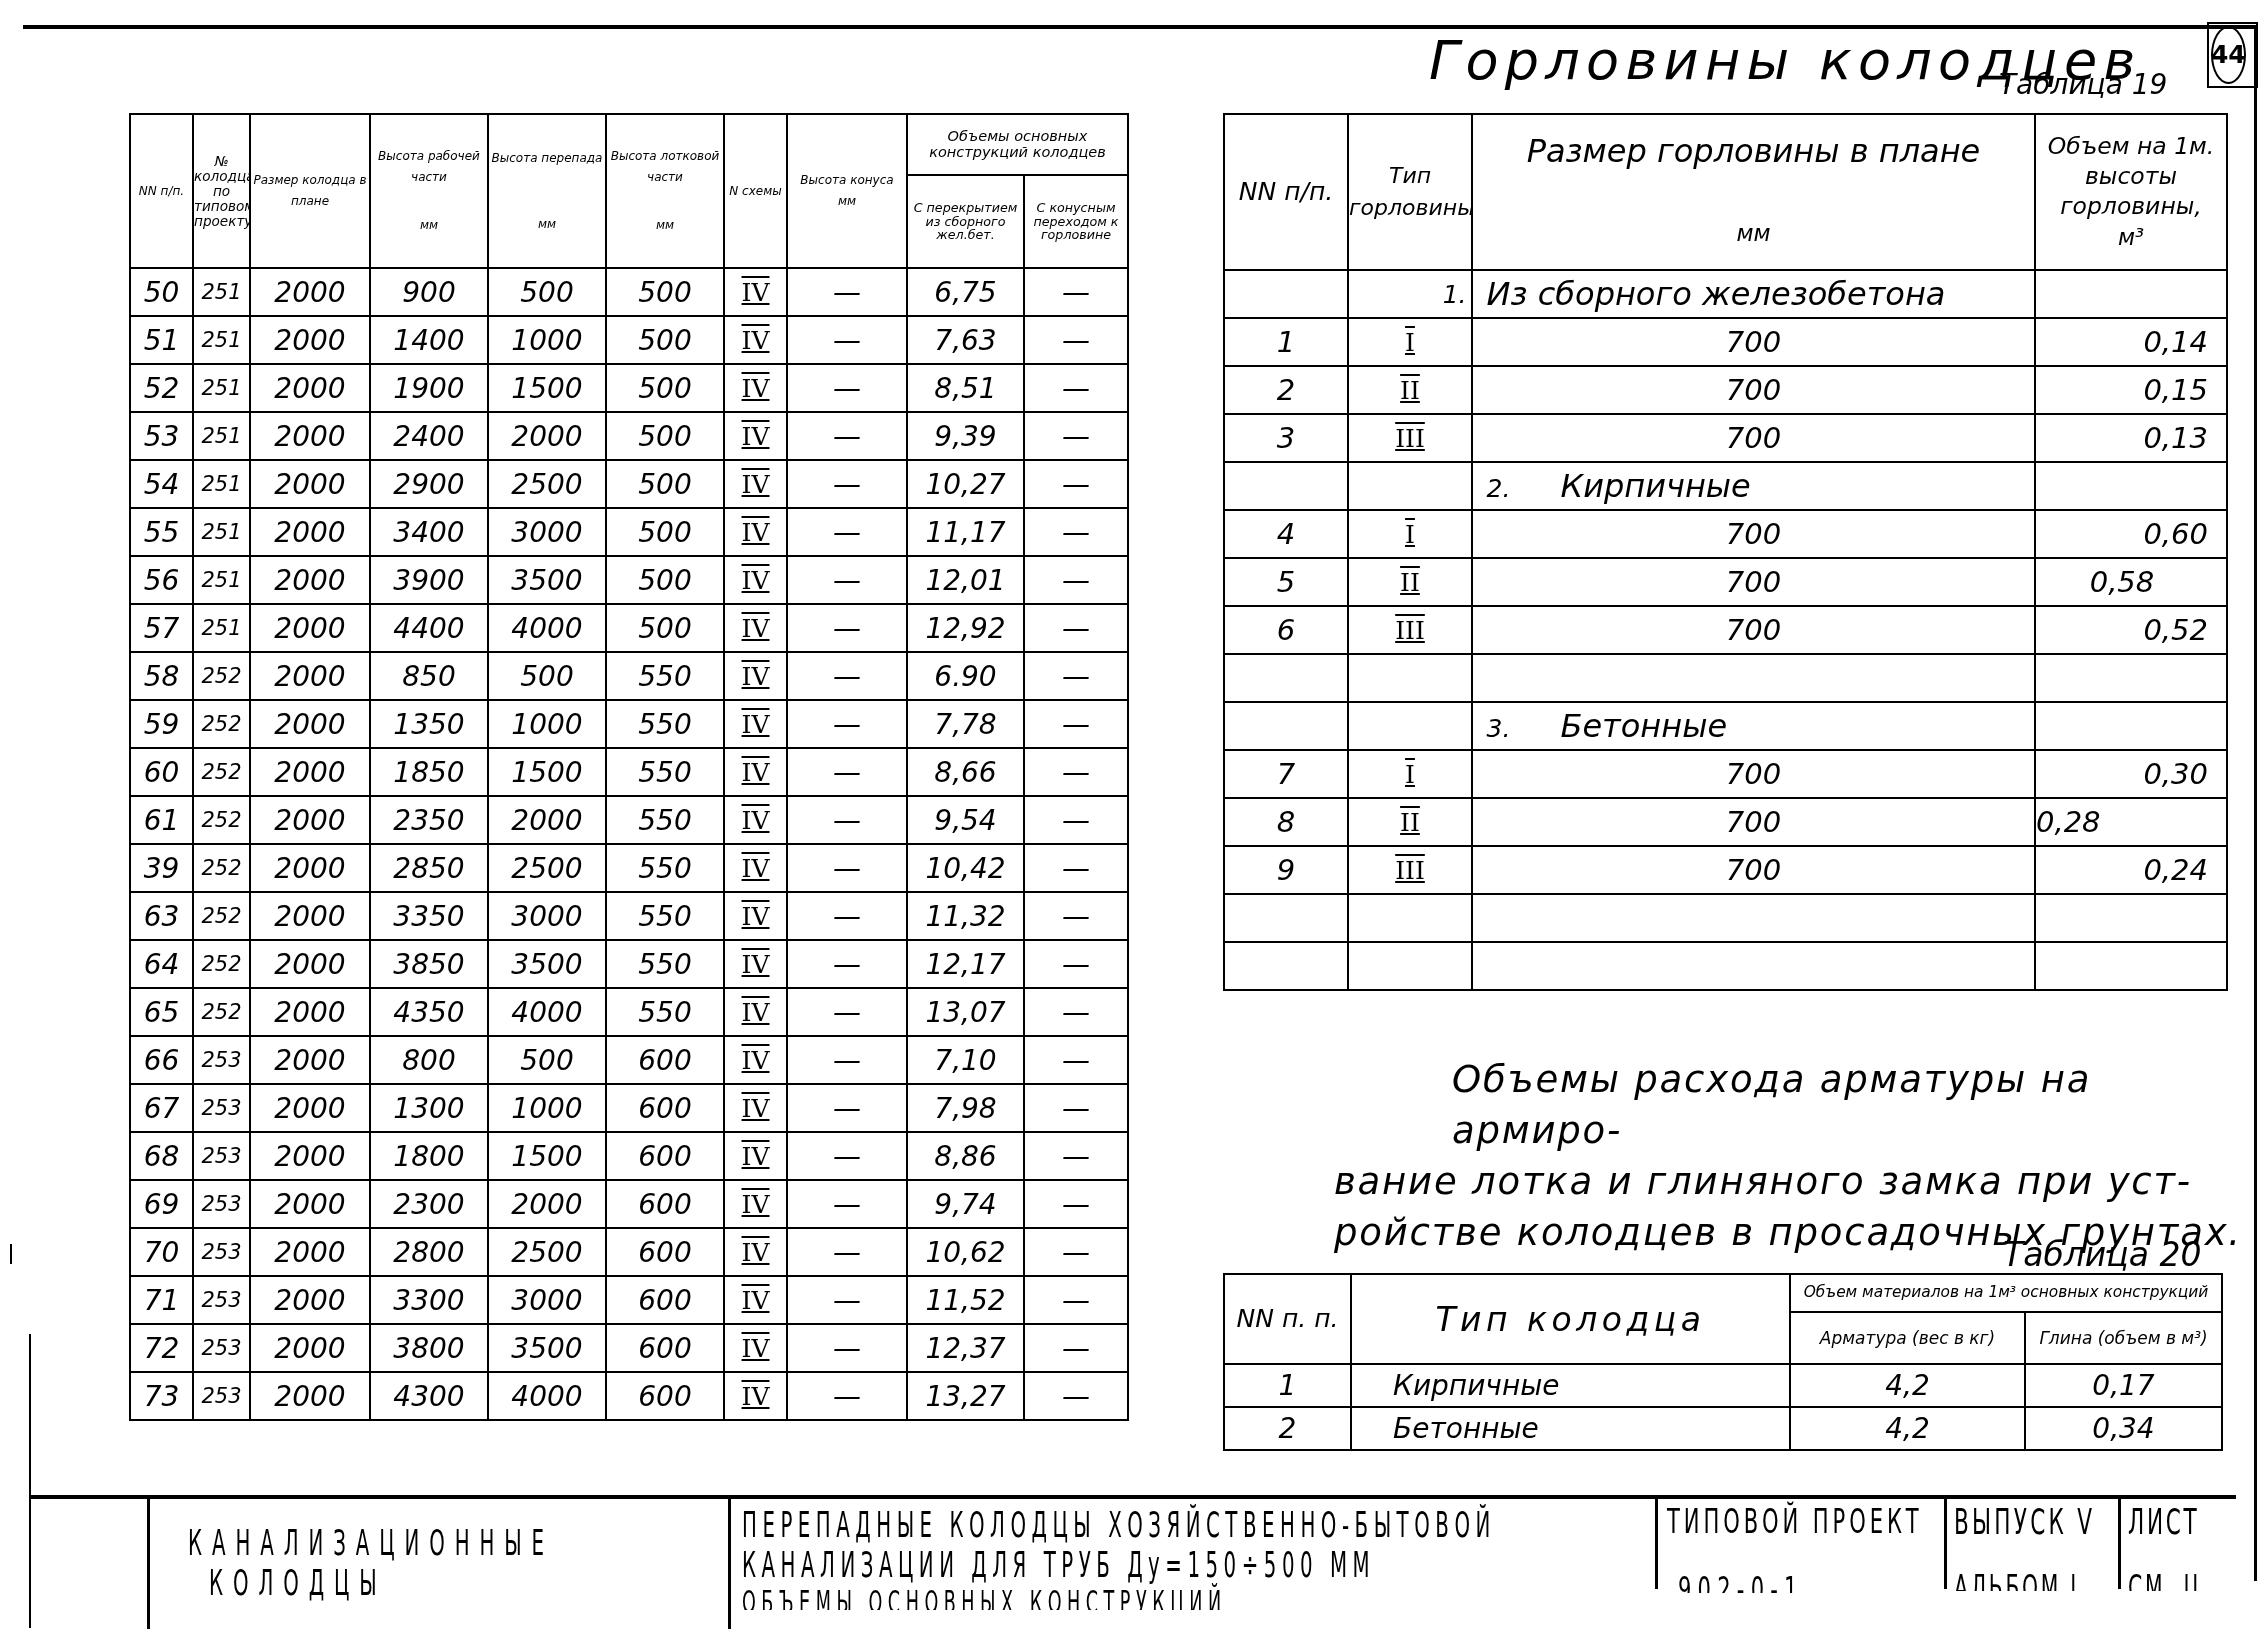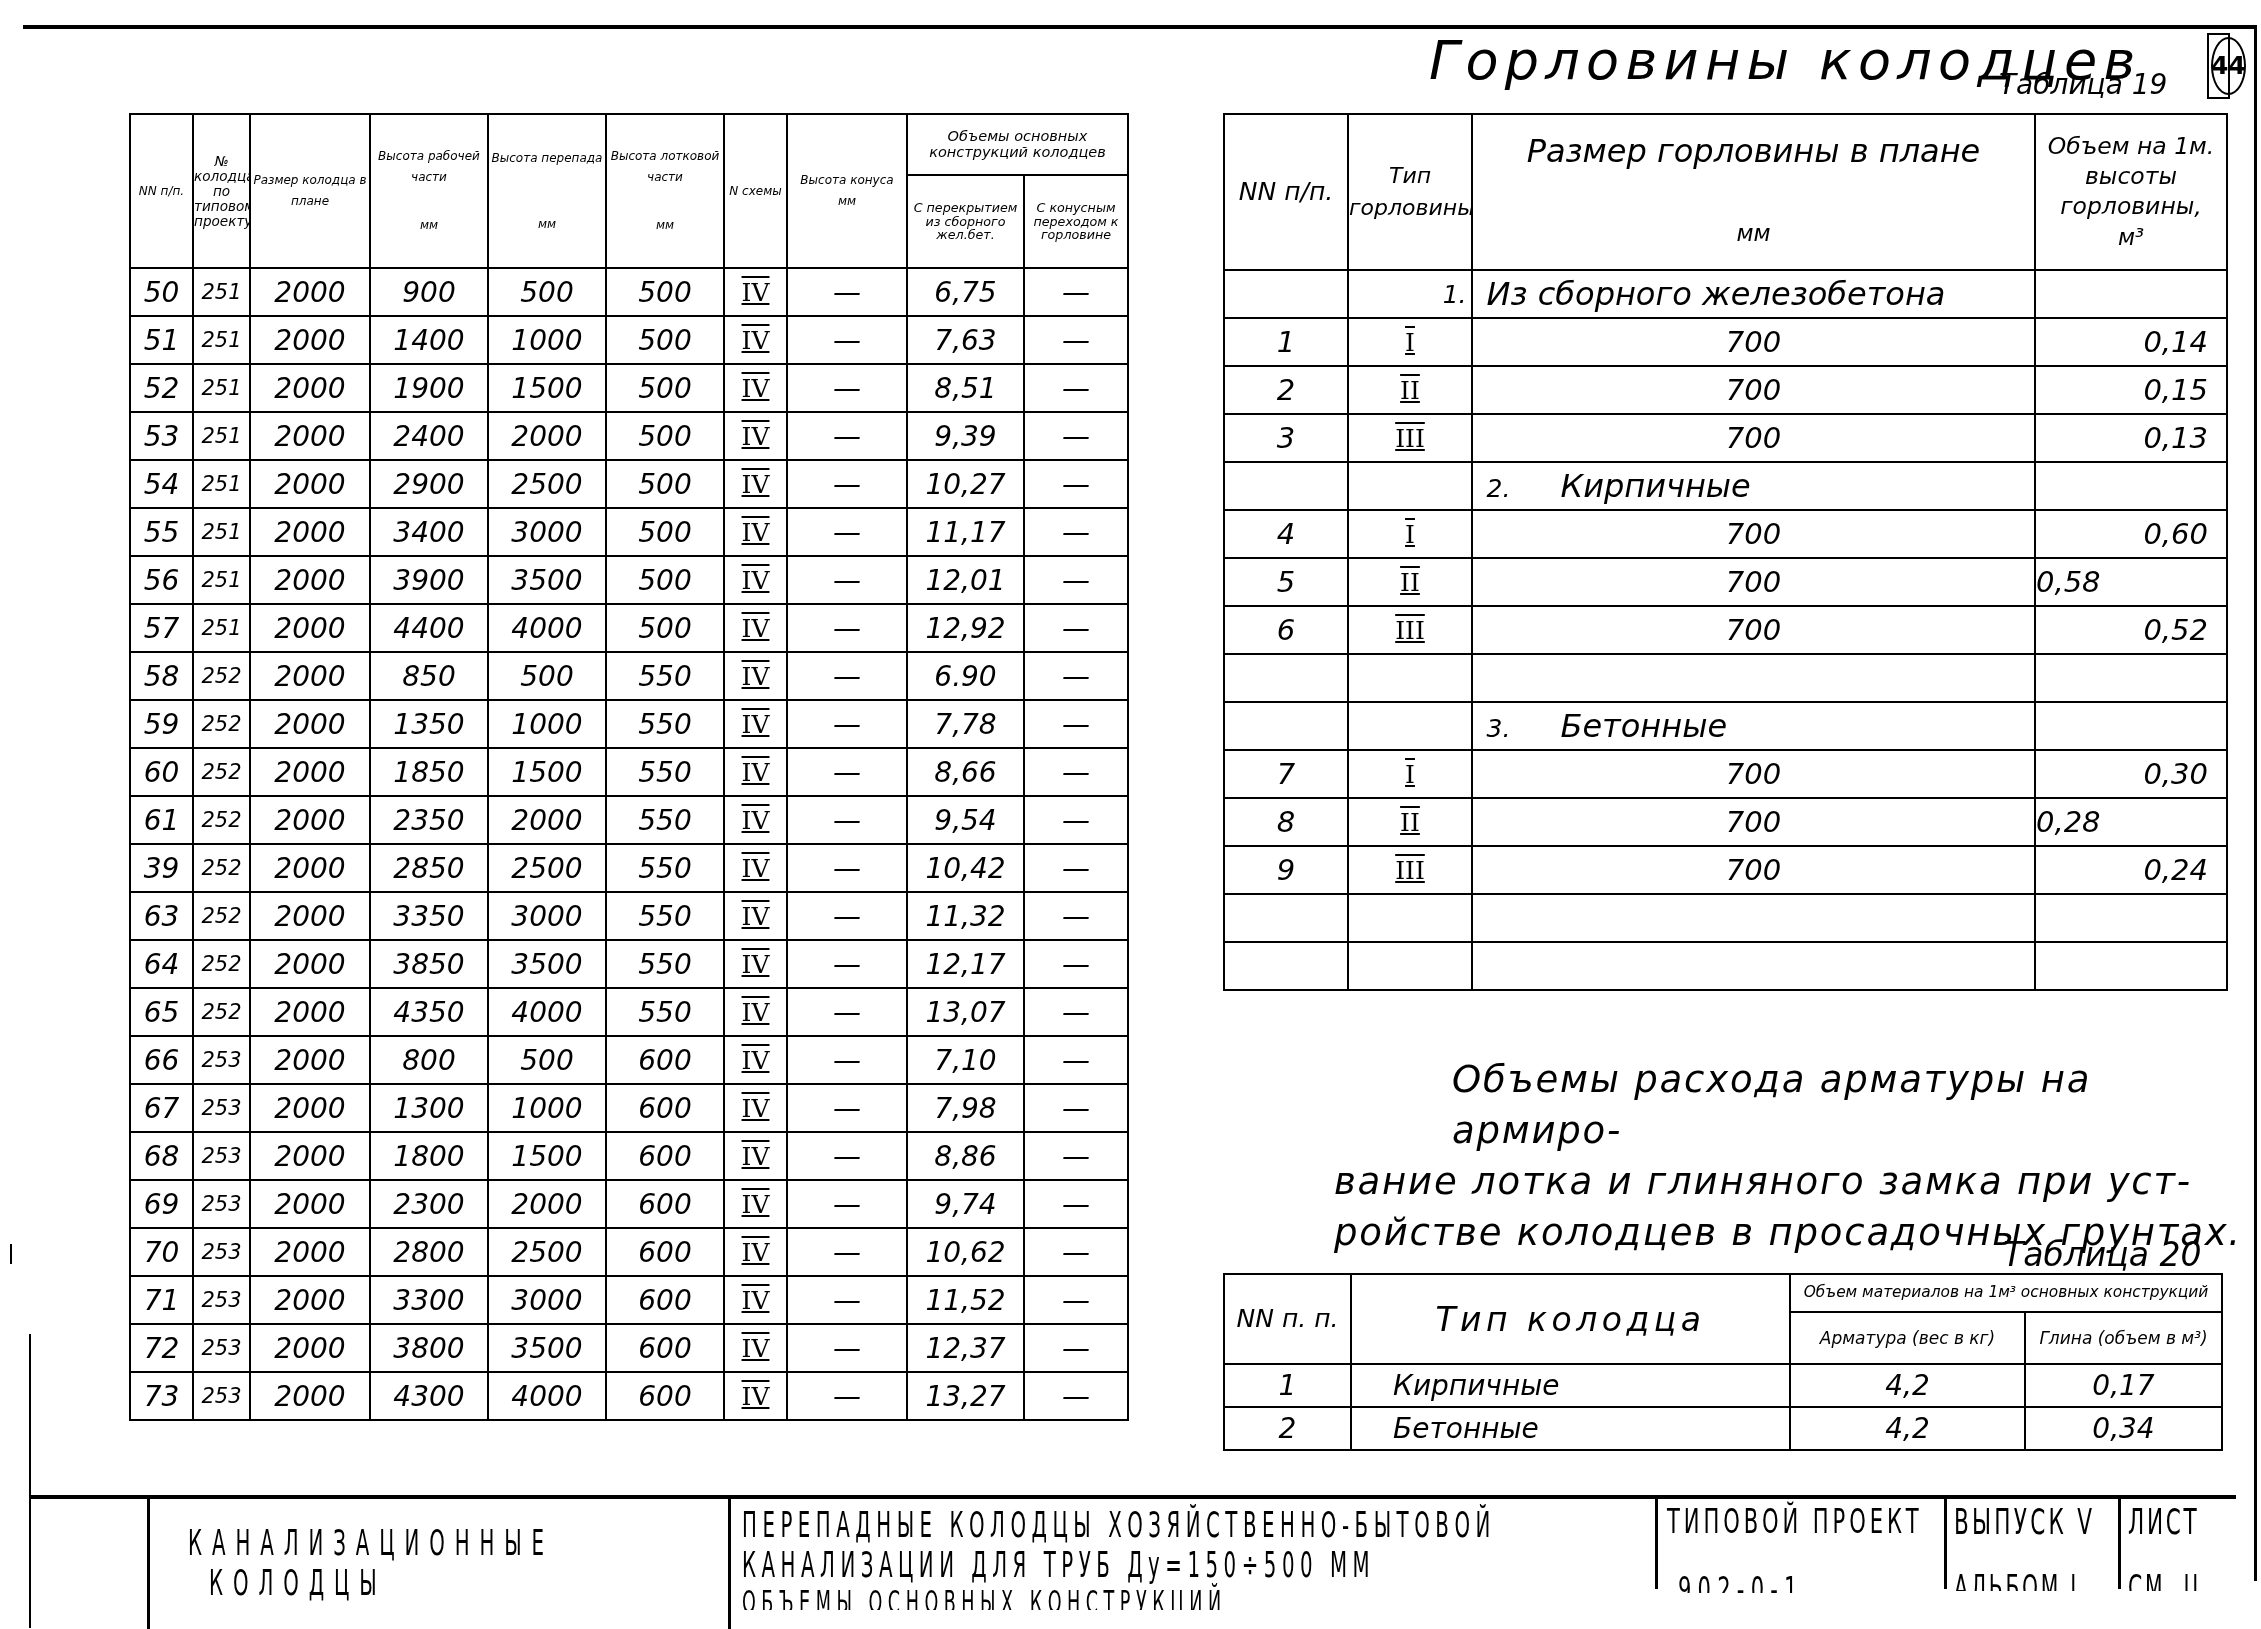--- a/index.html
+++ b/index.html
@@ -37,21 +37,21 @@
 
 <div class="rule" style="left:22.6px; top:25px; width:2234px; height:4.1px;"></div>
 
 <div class="rule" style="left:29px; top:1334px; width:2.3px; height:294px;"></div>
 <div class="rule" style="left:10px; top:1244px; width:2.3px; height:20.4px;"></div>
 
 <div class="rule" style="left:2254px; top:25px; width:3.2px; height:1556px;"></div>
 
 <div class="abs hw" style="left:1429px; top:29px; font-size:54px; letter-spacing:6.3px;">Горловины колодцев</div>
 <div class="abs hw" style="left:1999px; top:68px; font-size:28px;">Таблица 19</div>
-<div class="abs" style="left:2207px; top:33px; width:23px; height:66px; border:2.3px solid #000; box-sizing:border-box;">
+<div class="abs" style="left:2207px; top:22px; width:51px; height:66px; border:2.3px solid #000; box-sizing:border-box;">
   <div style="position:absolute; left:1.8px; top:1.8px; width:35px; height:58px; border:2.7px solid #000; border-radius:50%; box-sizing:border-box; display:flex; align-items:center; justify-content:center;">
     <span style="font-size:25px; font-weight:bold; font-family:'DejaVu Sans', sans-serif;">44</span>
   </div>
 </div>
 
 <table id="left-table" class="grid" style="left:129px; top:113px; width:997px;">
   <colgroup>
     <col style="width:63px">
       <col style="width:57px">
       <col style="width:120px">
@@ -441,21 +441,21 @@
     <tr>
         <td>4</td>
         <td class="roman">I</td>
         <td>700</td>
         <td style="text-align:right; padding-right:18px;">0,60</td>
       </tr>
     <tr>
         <td>5</td>
         <td class="roman">II</td>
         <td>700</td>
-        <td style="text-align:left; padding-right:18px;margin-left:44px;">0,58</td>
+        <td style="text-align:center; padding-right:18px;margin-left:44px;">0,58</td>
       </tr>
     <tr>
         <td>6</td>
         <td class="roman">III</td>
         <td>700</td>
         <td style="text-align:right; padding-right:18px;">0,52</td>
       </tr>
     <tr>
         <td></td>
         <td></td>

